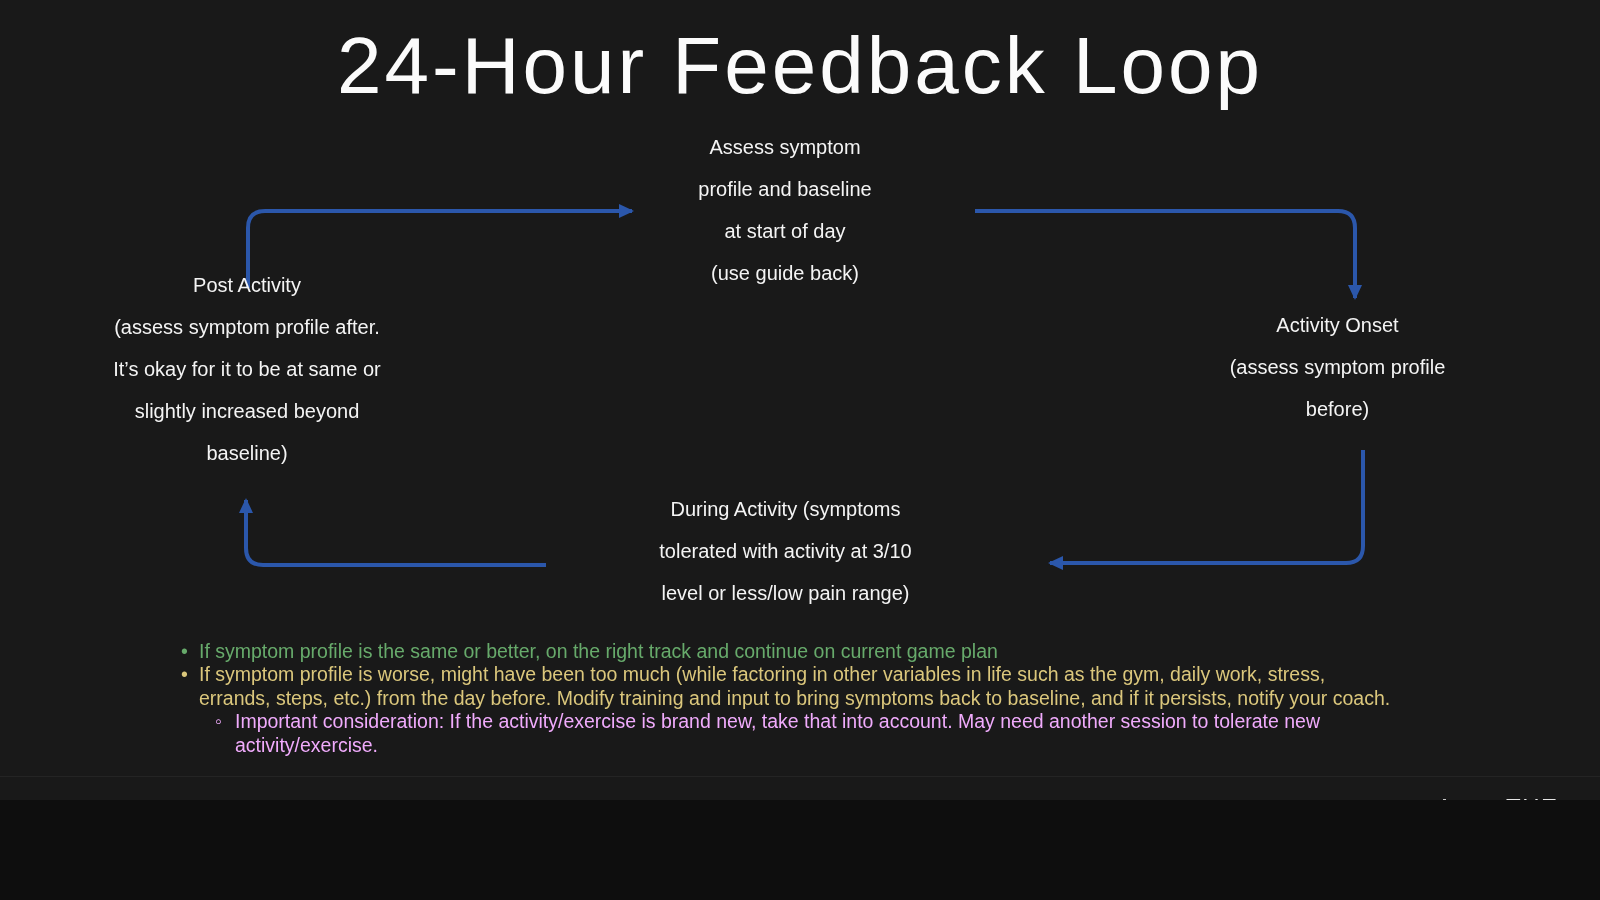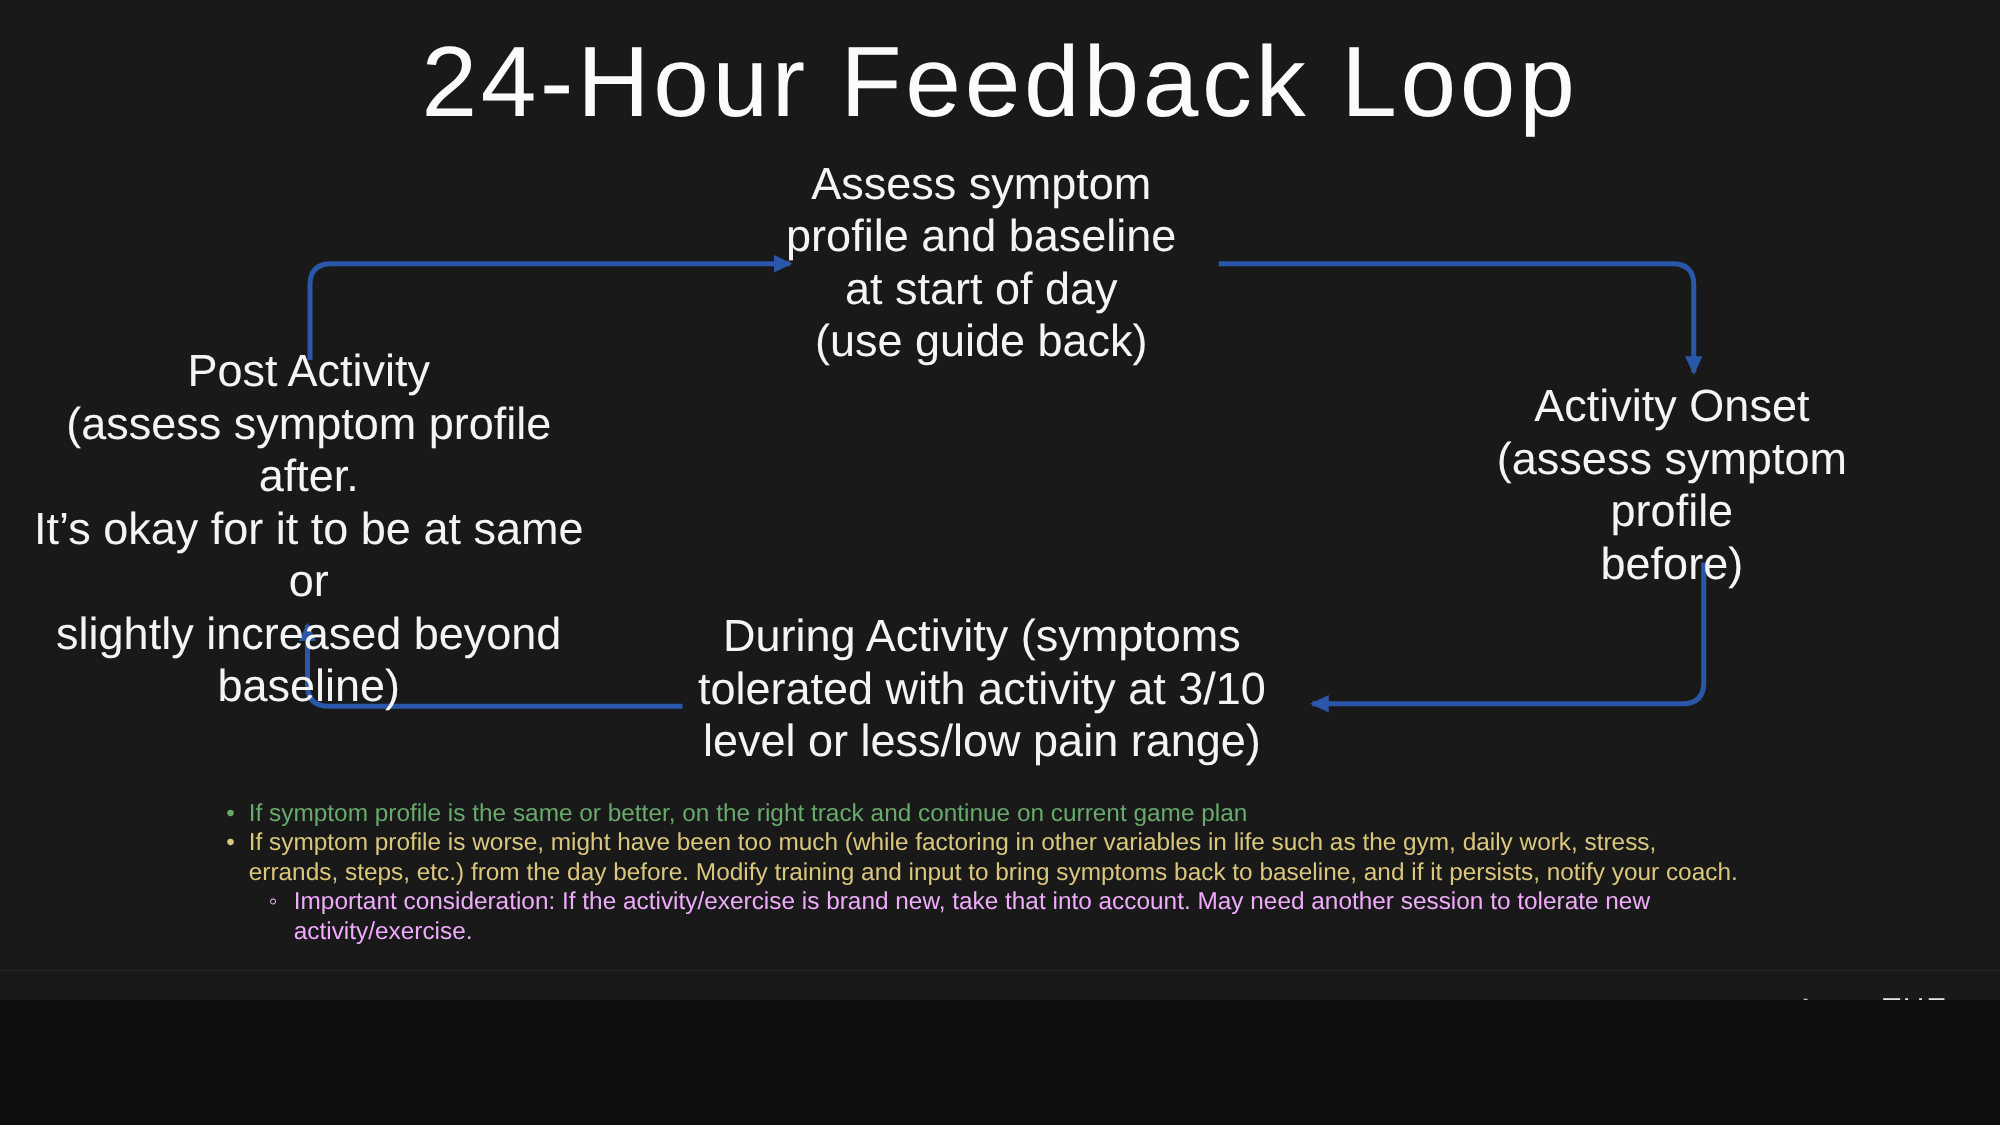--- a/index.html
+++ b/index.html
@@ -6,27 +6,27 @@
   .page{
     position:relative;width:1600px;height:800px;margin:0 auto;
     background:#191919;overflow:hidden;
     font-family:"Liberation Sans",sans-serif;color:#f4f4f4;
   }
   .title{
     position:absolute;top:20px;left:0;width:1600px;text-align:center;
     font-size:80px;font-weight:400;letter-spacing:3px;color:#fbfbfb;white-space:nowrap;
   }
   .node{
-    position:absolute;text-align:center;font-size:36px;line-height:42px;
+    position:absolute;text-align:center;font-size:20px;line-height:42px;
     font-weight:400;color:#f4f4f4;
   }
   .node-assess{left:585px;top:126px;width:400px;}
   .node-onset{left:1145px;top:304px;width:385px;}
   .node-during{left:558px;top:488px;width:455px;}
-  .node-post{left:12px;top:276px;width:470px;}
+  .node-post{left:12px;top:264px;width:470px;}
   .arrows{position:absolute;left:0;top:0;width:1600px;height:900px;pointer-events:none;}
   .arrows path.flow{fill:none;stroke-width:4;stroke-linecap:butt;}
   .notes{
     position:absolute;left:177px;top:640px;width:1216px;
     font-size:19.5px;line-height:23.4px;font-weight:400;
   }
   .bullet{position:relative;padding-left:22px;}
   .bullet::before{content:"\2022";position:absolute;left:4px;top:0;}
   .sub-bullet{position:relative;margin-left:34px;padding-left:24px;}
   .sub-bullet::before{content:"\25E6";position:absolute;left:4px;top:0;}

